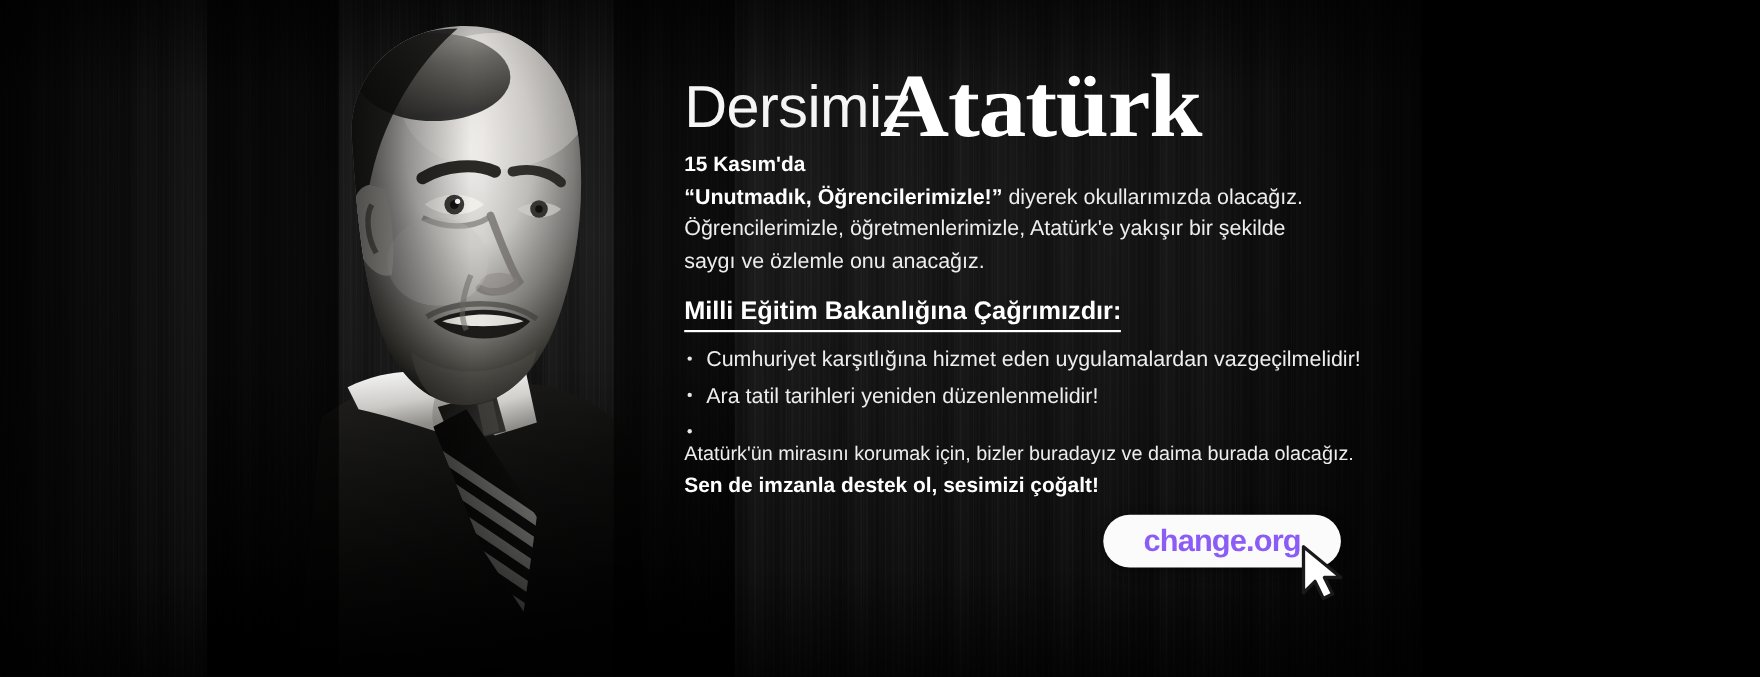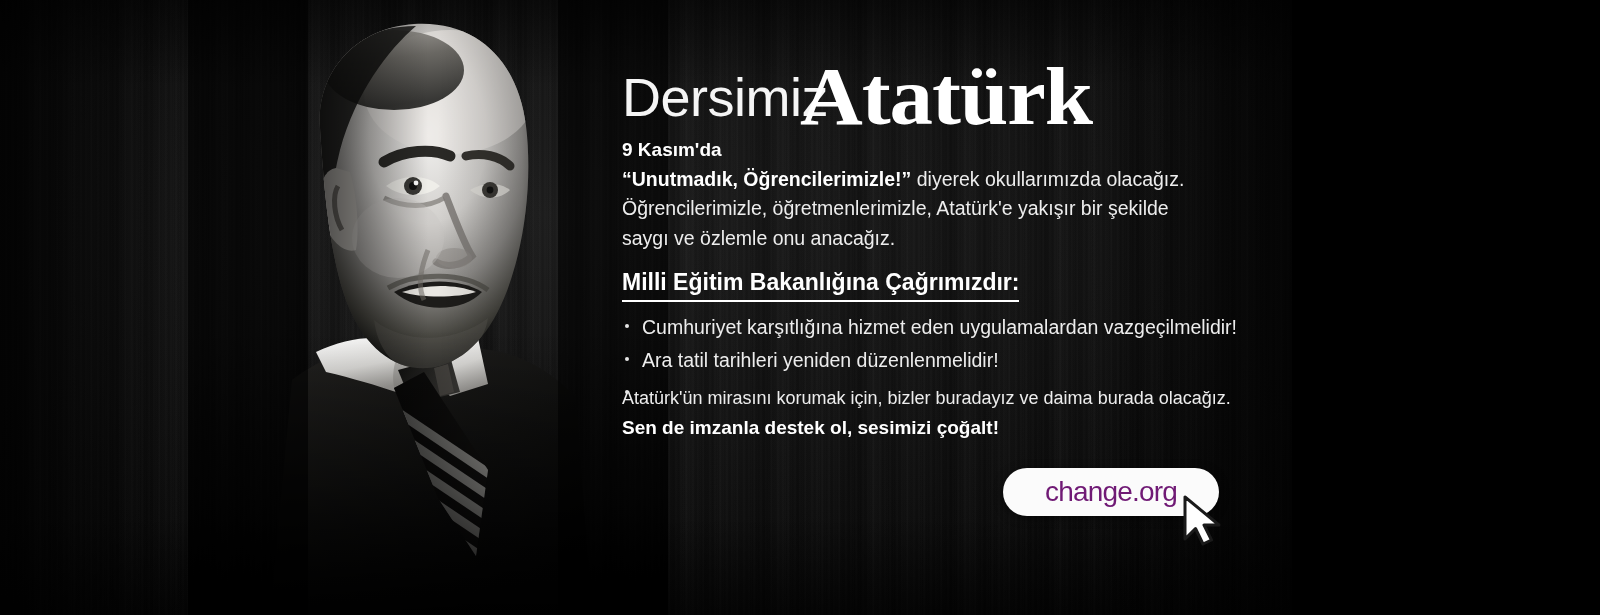--- a/index.html
+++ b/index.html
@@ -163,21 +163,21 @@
     width: 4px;
     height: 4px;
     border-radius: 50%;
     background: #e6e6e6;
   }
 
   .closing {
     font-size: 18px;
     color: #ededed;
     line-height: 1.5;
-    margin-top: 11px;
+    margin-top: 25px;
   }
   .cta-line {
     font-size: 19px;
     font-weight: 700;
     color: #ffffff;
     line-height: 1.5;
     margin-top: 2px;
   }
 
   
@@ -190,24 +190,24 @@
     background: #fbfbfb;
     border-radius: 26px;
     display: flex;
     align-items: center;
     justify-content: center;
     box-shadow: 0 2px 10px rgba(0,0,0,.55);
     cursor: pointer;
   }
   .cta-button .label {
     font-family: "Liberation Sans", sans-serif;
-    font-weight: 400;
+    font-weight: 700;
     font-size: 28px;
     letter-spacing: -0.8px;
-    color: #701a75;
+    color: #8b5cf6;
     line-height: 1;
   }
 
   .cursor {
     position: absolute;
     left: 1180px;
     top: 495px;
     width: 46px;
     height: 52px;
     pointer-events: none;
@@ -357,21 +357,21 @@
     </svg>
   </div>
 
   <div class="content">
 
     <div class="title-row">
       <span class="title-dersimiz">Dersimiz</span>
       <span class="title-ataturk">Atatürk</span>
     </div>
 
-    <div class="lede-date">9 Kasım'da</div>
+    <div class="lede-date">15 Kasım'da</div>
 
     <p class="para"><span class="bold">“Unutmadık, Öğrencilerimizle!”</span><span> diyerek okullarımızda olacağız.</span></p>
     <p class="para">Öğrencilerimizle, öğretmenlerimizle, Atatürk'e yakışır bir şekilde</p>
     <p class="para">saygı ve özlemle onu anacağız.</p>
 
     <div class="callout">Milli Eğitim Bakanlığına Çağrımızdır:</div>
 
     <ul class="demands">
       <li><span class="dot"></span><span>Cumhuriyet karşıtlığına hizmet eden uygulamalardan vazgeçilmelidir!</span></li>
       <li><span class="dot"></span><span>Ara tatil tarihleri yeniden düzenlenmelidir!</span></li>

